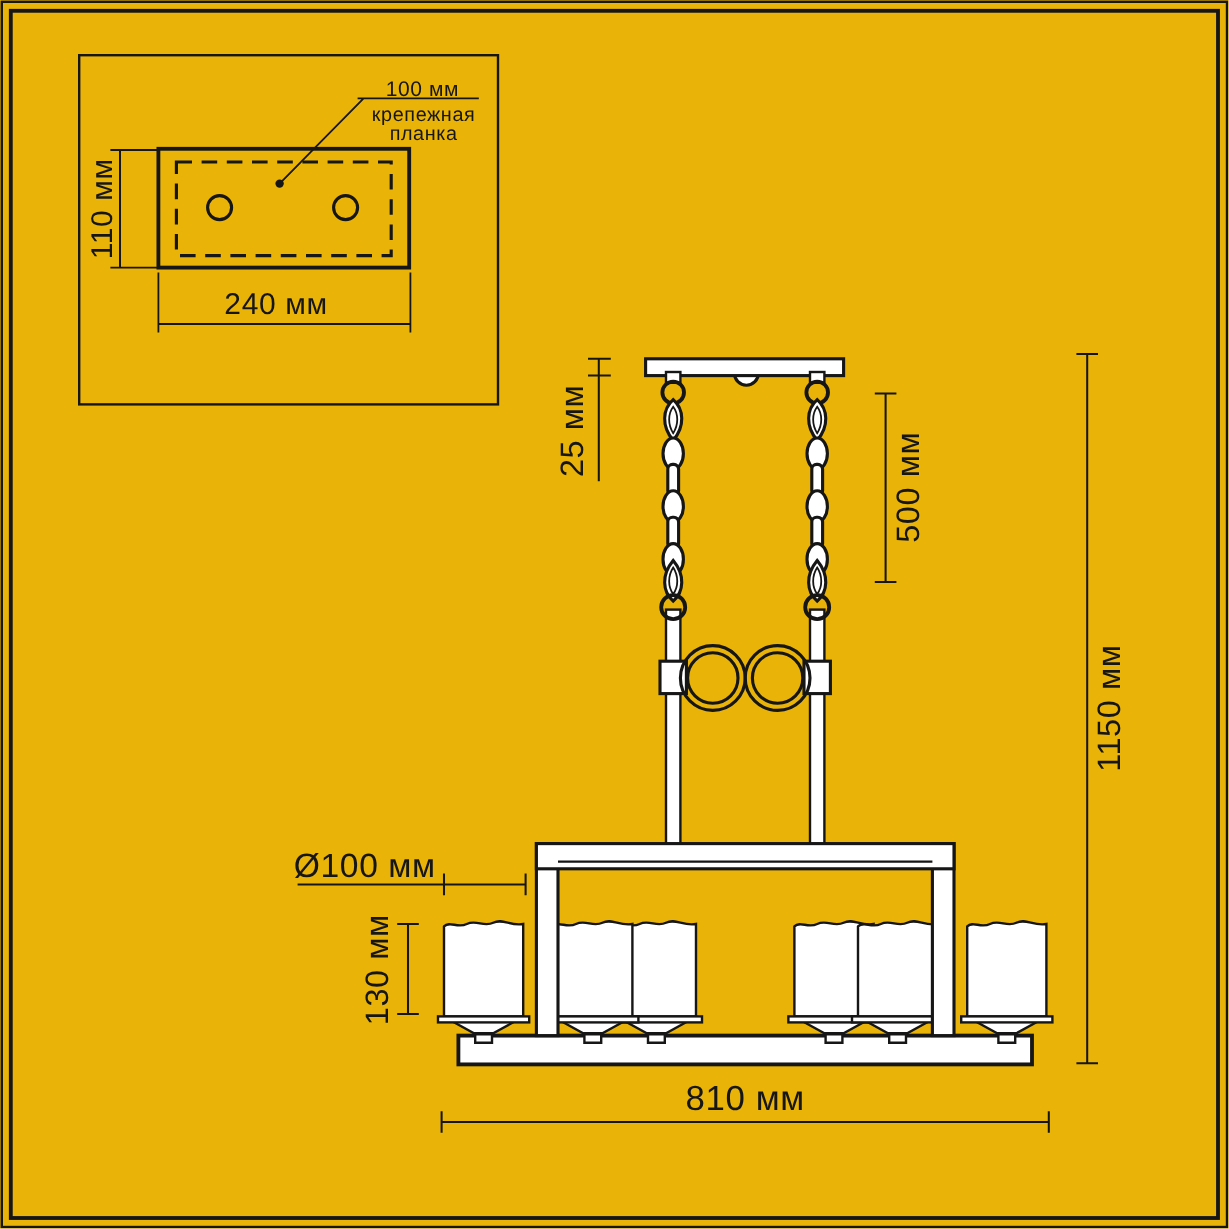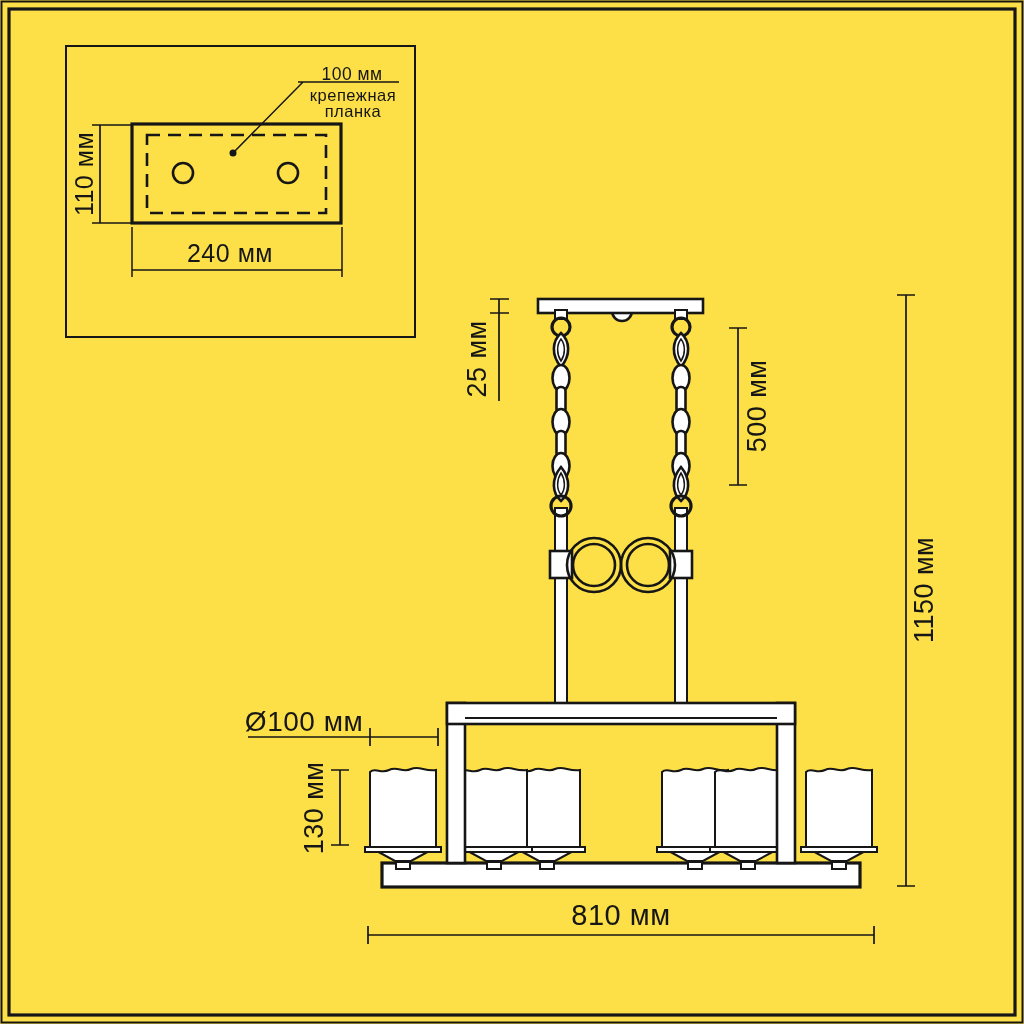--- a/index.html
+++ b/index.html
@@ -1,16 +1,16 @@
 <!DOCTYPE html>
 <html><head>
 <meta charset="utf-8">
 <style>
   html,body{margin:0;padding:0;background:#fff;}
-  .page{position:relative;width:1024px;height:1024px;background:#fde047;overflow:hidden;}
+  .page{position:relative;width:1024px;height:1024px;background:#eab308;overflow:hidden;}
   svg{display:block;}
   .ln{stroke:#161616;fill:none;}
   .s15{stroke-width:1.5;}
   .s17{stroke-width:1.7;}
   .s2{stroke-width:2;}
   .s25{stroke-width:2.6;}
   .s3{stroke-width:3.2;}
   .fw{fill:#ffffff;stroke:#161616;}
   .fb{fill:#161616;stroke:none;}
   .dash{stroke-dasharray:13 8;}

